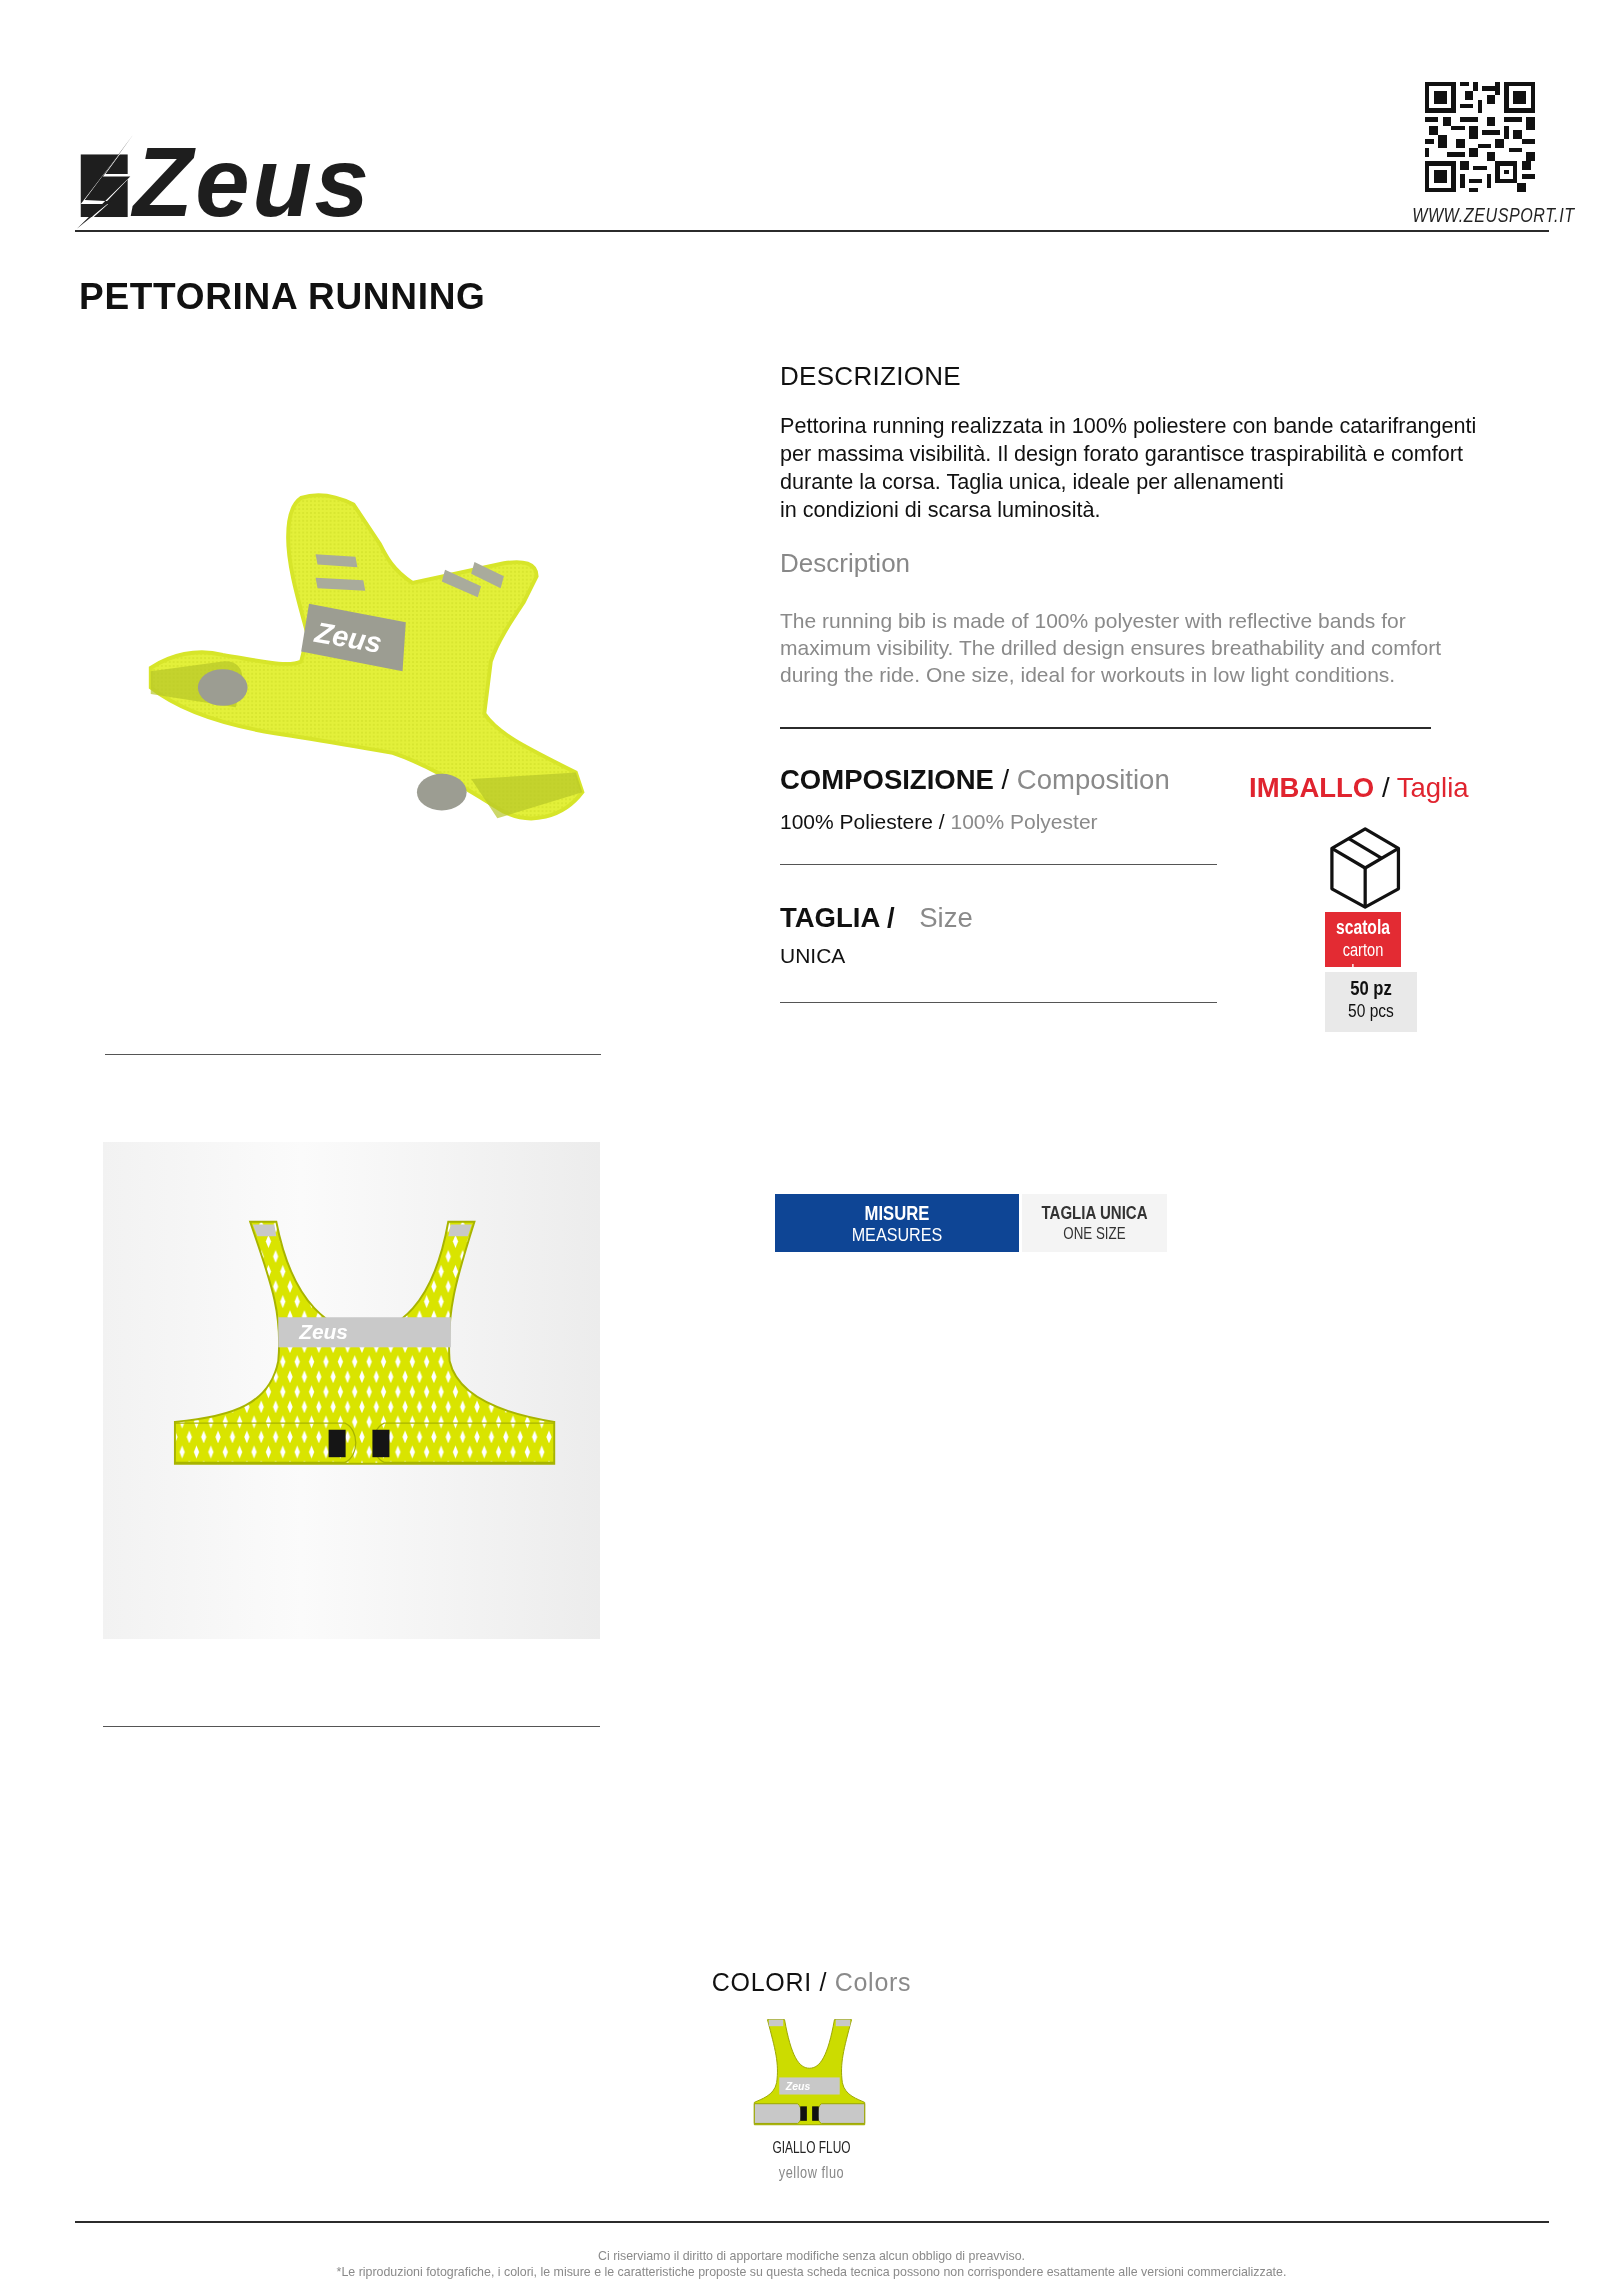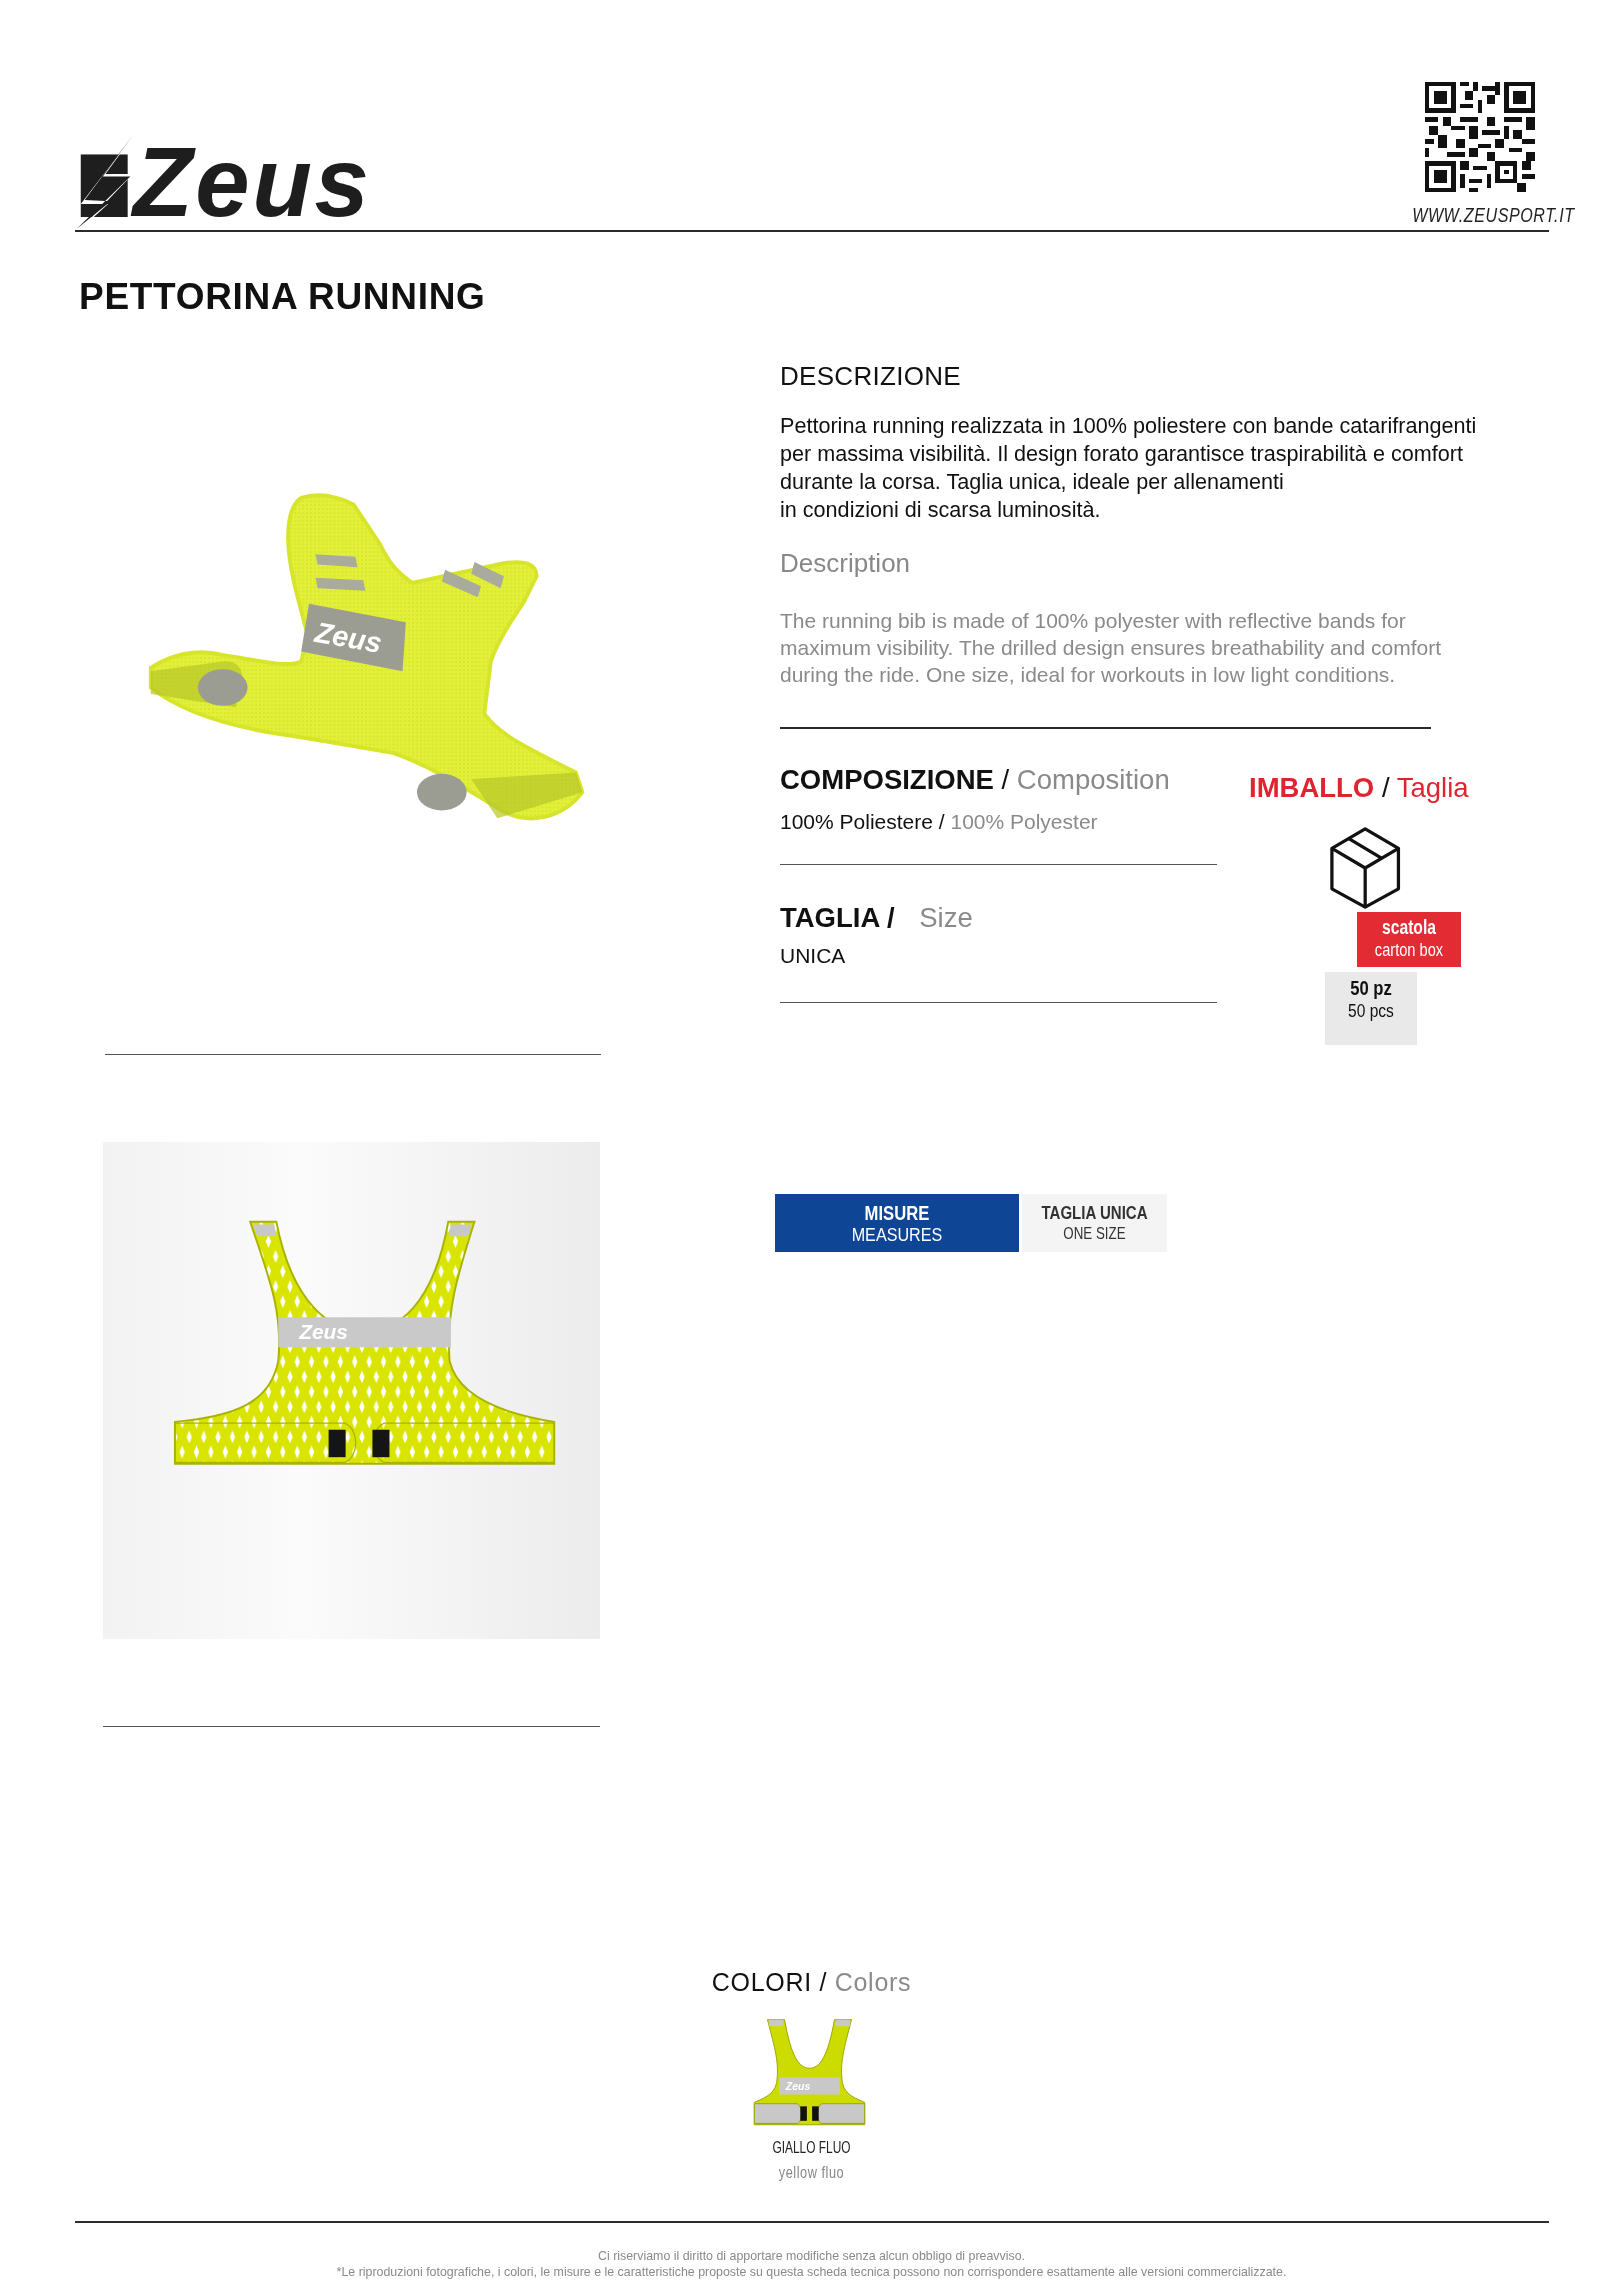--- a/index.html
+++ b/index.html
@@ -27,24 +27,24 @@
   .label-row .sep { color: #111; }
   .label-row .g { color: #8a8a8a; }
   .val-row { font-family: "Liberation Sans", sans-serif; font-size: 21px; color: #111; }
   .val-row .g { color: #8a8a8a; }
 
   .packing-label { left: 1249px; top: 772px; font-family: "Liberation Sans", sans-serif; font-size: 27.5px; color: #e0242f; }
   .packing-label .b { font-weight: 700; }
   .packing-label .sep { color: #111; }
 
   .box-icon { left: 1328px; top: 826px; width: 75px; height: 84px; }
-  .pack-red { left: 1325px; top: 912px; width: 104px; height: 55px; background: #e32b33; color: #fff; text-align: center; font-family: "Liberation Sans", sans-serif; margin-left: 32px; }
+  .pack-red { left: 1325px; top: 912px; width: 76px; height: 55px; background: #e32b33; color: #fff; text-align: center; font-family: "Liberation Sans", sans-serif; }
   .pack-red .t1 { font-weight: 700; font-size: 19.6px; line-height: 23.6px; margin-top: 3.9px; transform: scaleX(0.8); }
   .pack-red .t2 { font-size: 18.3px; line-height: 21px; transform: scaleX(0.8); }
-  .pack-gray { left: 1325px; top: 972px; width: 92px; height: 73px; background: #e9e9e9; color: #111; text-align: center; font-family: "Liberation Sans", sans-serif; }
+  .pack-gray { left: 1325px; top: 972px; width: 92px; height: 60px; background: #e9e9e9; color: #111; text-align: center; font-family: "Liberation Sans", sans-serif; }
   .pack-gray .t1 { font-weight: 700; font-size: 19.6px; line-height: 23.6px; margin-top: 5.2px; transform: scaleX(0.85); }
   .pack-gray .t2 { font-size: 18.3px; line-height: 19.6px; transform: scaleX(0.85); }
 
   
   .photo { left: 105px; top: 452px; width: 497px; height: 458px; }
   .tech { left: 103px; top: 1142px; width: 497px; height: 497px; background: linear-gradient(90deg, #f2f2f2 0%, #fbfbfb 40%, #ececec 100%); }
 
   
   .measures-btn { left: 775px; top: 1194px; width: 244px; height: 58px; background: #0e4595; color: #fff; text-align: center; font-family: "Liberation Sans", sans-serif; }
   .measures-btn .t1 { font-weight: 700; font-size: 19.6px; line-height: 22px; margin-top: 7.9px; transform: scaleX(0.85); }

